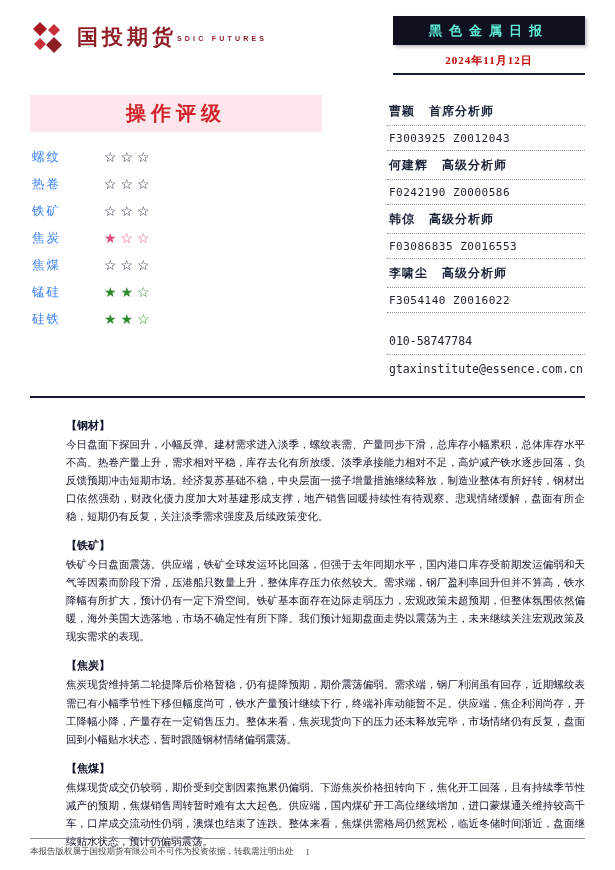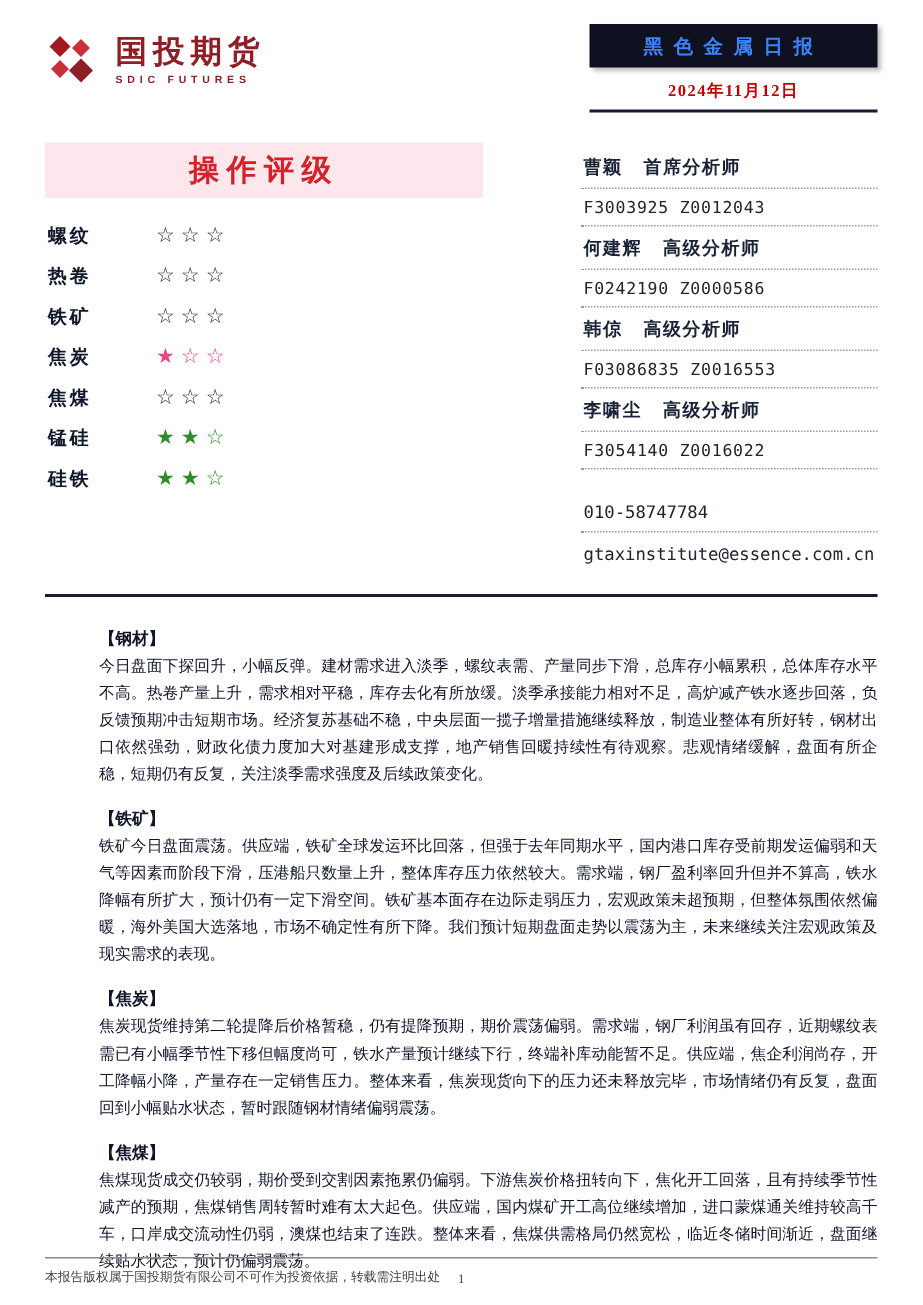--- a/index.html
+++ b/index.html
@@ -8,37 +8,37 @@
     width:615px; height:870px; margin:0 auto; background:#ffffff;
     position:relative; overflow:hidden;
     font-family:"Liberation Serif","DejaVu Serif",serif;
     color:#141a33;
   }
   
   .header { display:flex; justify-content:space-between; align-items:flex-start;
             padding:16px 30px 0 30px; }
   .logo-block { display:flex; align-items:center; gap:9px; margin-top:4px; }
   .logo-mark { width:38px; height:34px; flex:0 0 auto; }
-  .logo-texts { display:flex; flex-direction:column; }
+  .logo-texts { display:flex; flex-direction:row;align-items:center; }
   .logo-cn { font-family:"Liberation Sans","DejaVu Sans",sans-serif;
              font-size:21px; font-weight:bold; color:#8e1f26; letter-spacing:4px; }
   .logo-en { font-family:"Liberation Sans","DejaVu Sans",sans-serif;
              font-size:7px; font-weight:bold; color:#8e1f26; letter-spacing:3.2px; margin-top:2px; }
   .title-block { width:192px; text-align:center; }
-  .title-box { background:#101120; color:#3b82f6; font-weight:bold; font-size:13px;
+  .title-box { background:#101120; color:#5eead4; font-weight:bold; font-size:13px;
                letter-spacing:7px; padding:6px 0 5px 0; box-shadow:2px 2px 3px rgba(0,0,0,0.25); }
   .date-line { color:#c00000; font-weight:bold; font-size:11px; letter-spacing:1px;
                padding:8px 0 5px 0; border-bottom:2px solid #181c33; }
   
   .top-cols { display:flex; padding:20px 30px 0 30px; gap:38px; }
   .ratings-col { width:292px; flex:0 0 auto; }
   .ratings-title { background:#fde6ec; color:#d2232a; font-weight:bold; text-align:center;
                    font-size:20px; letter-spacing:5px; padding:5px 0; margin-bottom:12px; }
   .rating-row { display:flex; align-items:center; height:27px; padding-left:2px; }
-  .rating-name { width:72px; font-weight:bold; font-size:12.5px; color:#0f172a; letter-spacing:2px; }
+  .rating-name { width:72px; font-weight:normal; font-size:12.5px; color:#3b82f6; letter-spacing:2px; }
   .rating-stars { font-size:14px; letter-spacing:4px; line-height:1; }
   .analysts-col { flex:1 1 auto; padding-top:2px;margin-left:27px; }
   .analyst-row { padding:6px 2px 5px 2px; border-bottom:1px dotted #9a9a9a; }
   .analyst-name-row { font-weight:bold; font-size:12px; color:#1a2238; letter-spacing:1px; }
   .analyst-name-row .a-title { margin-left:14px; }
   .analyst-code-row { font-family:"DejaVu Sans Mono","Liberation Mono",monospace;
                       font-size:11px; color:#20242e; letter-spacing:0.5px; }
   .contact-row { padding:7px 2px 6px 2px; border-bottom:1px dotted #9a9a9a;
                  font-family:"DejaVu Sans Mono","Liberation Mono",monospace;
                  font-size:11.5px; color:#20242e; }

